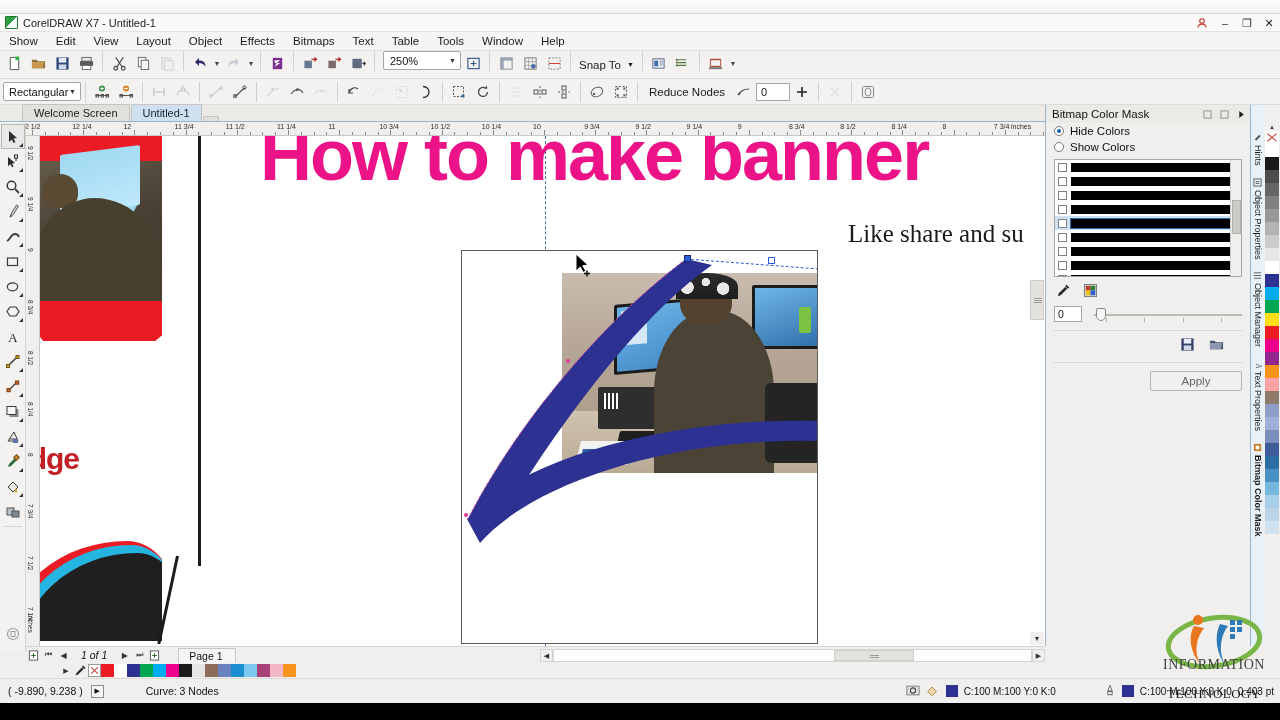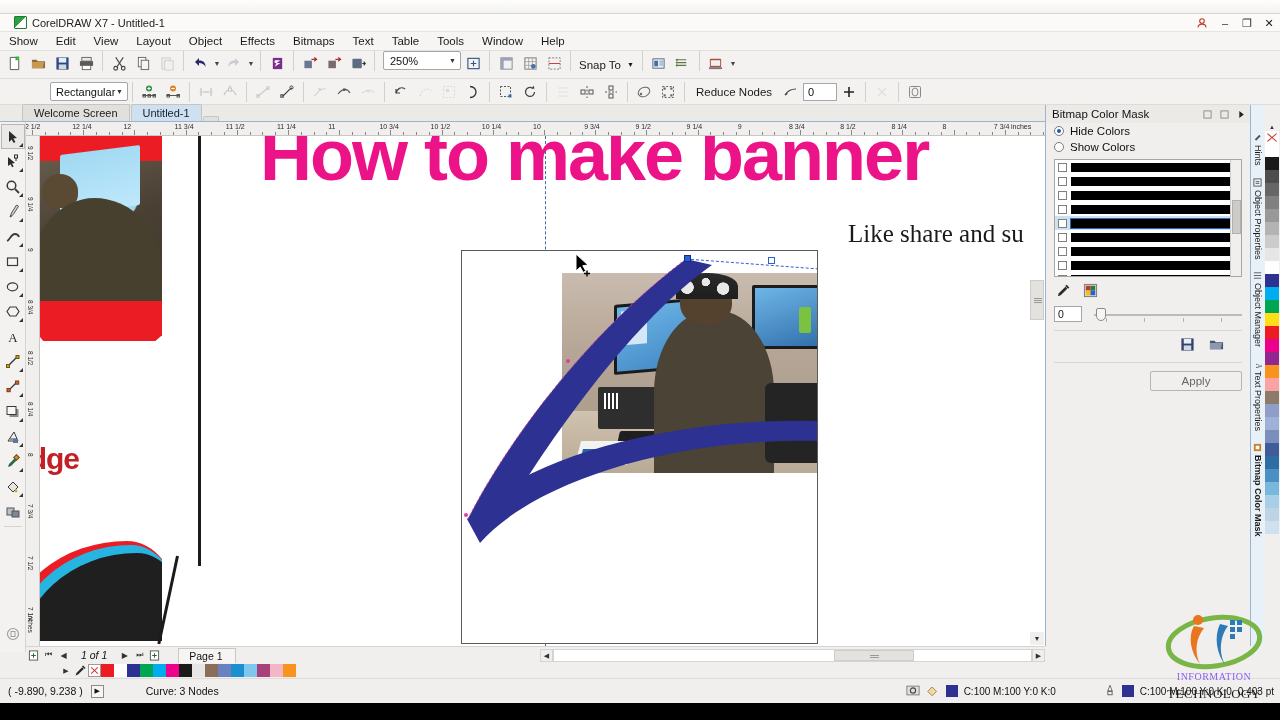--- a/index.html
+++ b/index.html
@@ -19,21 +19,20 @@
   
   .titlebar {
     position: absolute; top:0; left:0; width:1280px; height:14px;
     background: linear-gradient(#fdfdfd,#f3f2f0);
     border-bottom: 1px solid #d8d6d2;
   }
   .titlebar-main {
     position:absolute; top:14px; left:0; width:1280px; height:18px;
     background:#fbfaf9; display:flex; align-items:center;
     border-bottom:1px solid #e6e4e0;
-    padding-left:9px;
   }
   .tb-logo {
     width:13px;height:13px;margin:0 5px 0 5px;
     background:linear-gradient(135deg,#2f9e44 0%,#2f9e44 48%,#ffffff 48%,#ffffff 100%);
     border:1px solid #1e7a33; border-radius:1px;
   }
   .tb-title { font-size:11px; color:#1b1b1b; }
   .tb-ctrls { position:absolute; right:0; top:0; height:18px; display:flex; align-items:center; }
   .tb-btn { width:22px;height:17px;display:flex;align-items:center;justify-content:center;
             font-size:11px;color:#333; }
@@ -73,21 +72,21 @@
   .snapto { font-size:11.5px; color:#1a1a1a; padding:0 4px; display:flex;align-items:center; }
 
   
   .prop-bar {
     position:absolute; top:79px; left:0; width:1280px; height:26px;
     background:#f3f2f0; display:flex; align-items:center; padding-left:3px;
     border-bottom:1px solid #dedcd8;
   }
   .shape-combo {
     width:78px;height:19px;background:#fff;border:1px solid #a6a6a6;border-radius:2px;
-    display:flex;align-items:center;font-size:11px;padding-left:5px;color:#111;position:relative;margin-left:47px;
+    display:flex;align-items:center;font-size:11px;padding-left:5px;color:#111;position:relative;
   }
   .shape-combo .arrow { position:absolute; right:4px; font-size:7px; color:#333; }
   .nodecount {
     width:34px;height:18px;background:#fff;border:1px solid #a6a6a6;
     font-size:11px;display:flex;align-items:center;padding-left:4px;color:#111;
   }
   .reduce-lbl { font-size:11.5px;color:#1a1a1a; padding:0 7px; }
 
   
   .doc-tabs {
@@ -454,22 +453,22 @@
   .sb-right { margin-left:auto; display:flex; align-items:center; gap:6px; padding-right:6px; }
   .sb-cblock { width:12px;height:12px;background:#2d3192; }
   .sb-lbl { font-size:10px; color:#111; white-space:nowrap; }
 
   
   .wm {
     position:absolute; right:6px; bottom:14px; width:120px; height:100px;
     pointer-events:none; z-index:60;
   }
   .wm-text1 {
-    position:absolute; left:0; bottom:24px; width:120px; text-align:center;
-    font-family:"Liberation Serif", serif; font-size:10px; color:#8b5cf6; letter-spacing:.5px;
+    position:absolute; left:0; bottom:33px; width:120px; text-align:center;
+    font-family:"Liberation Serif", serif; font-size:14px; color:#404040; letter-spacing:.5px;
   }
   .wm-text2 {
     position:absolute; left:0; bottom:4px; width:120px; text-align:center;
     font-family:"Liberation Serif", serif; font-size:13px; color:#1a1a1a; letter-spacing:.5px;
   }
   .blackbar { position:absolute; left:0; top:703px; width:1280px; height:17px; background:#000; }
 </style>
 </head>
 <body>
 

